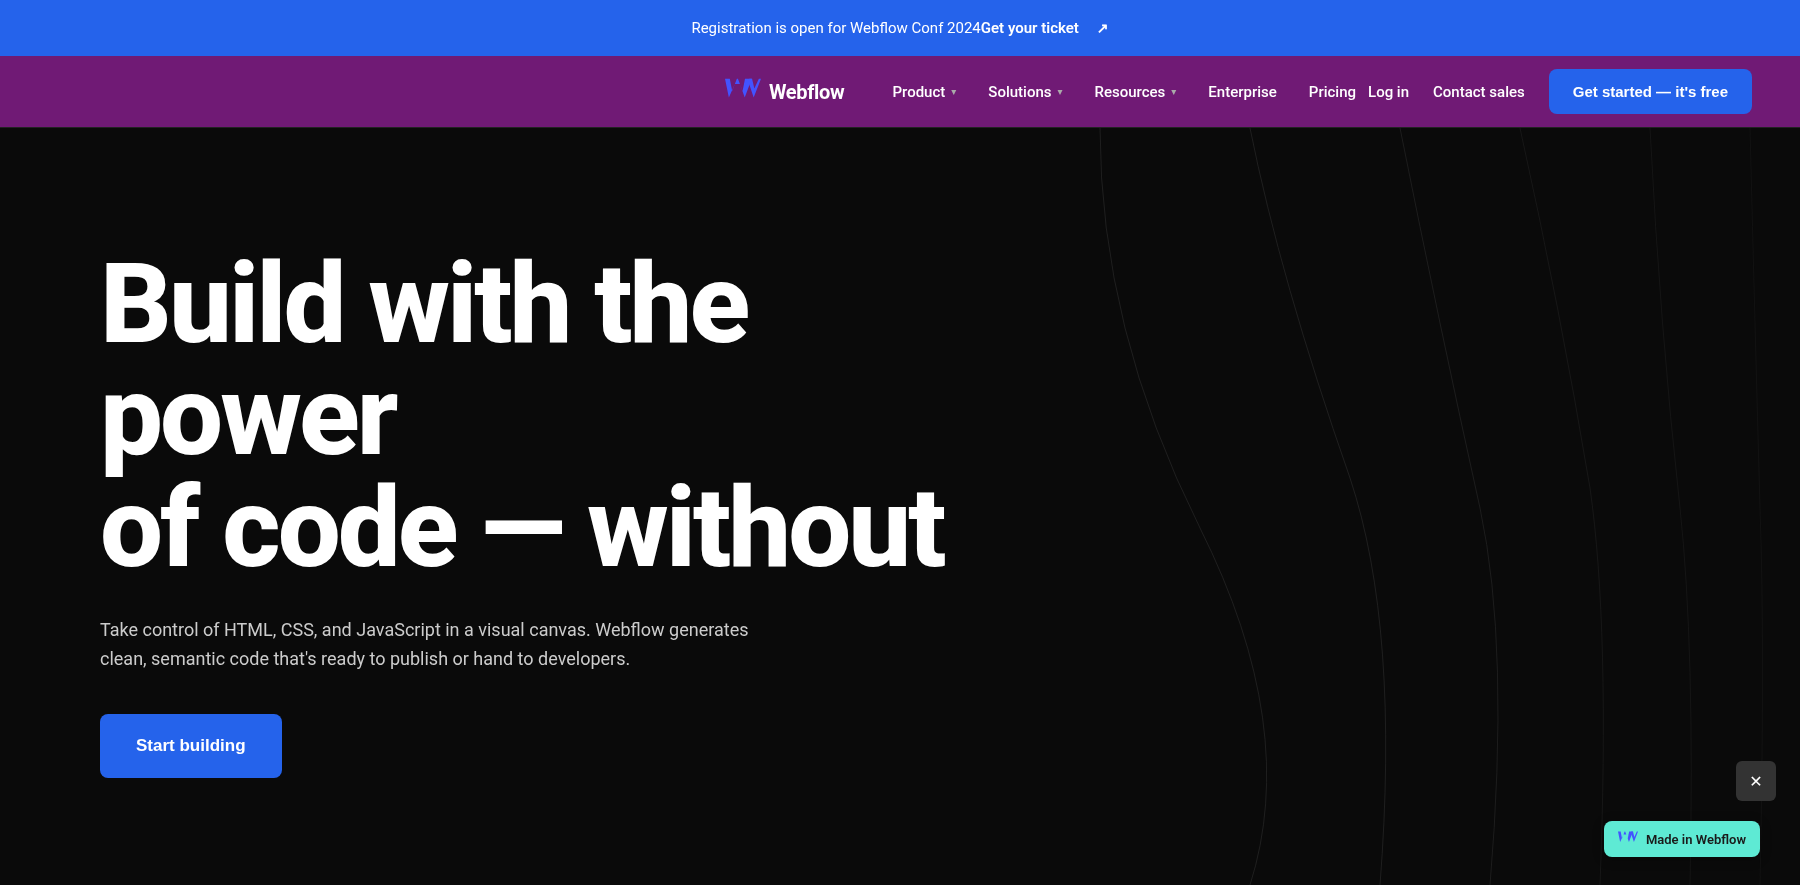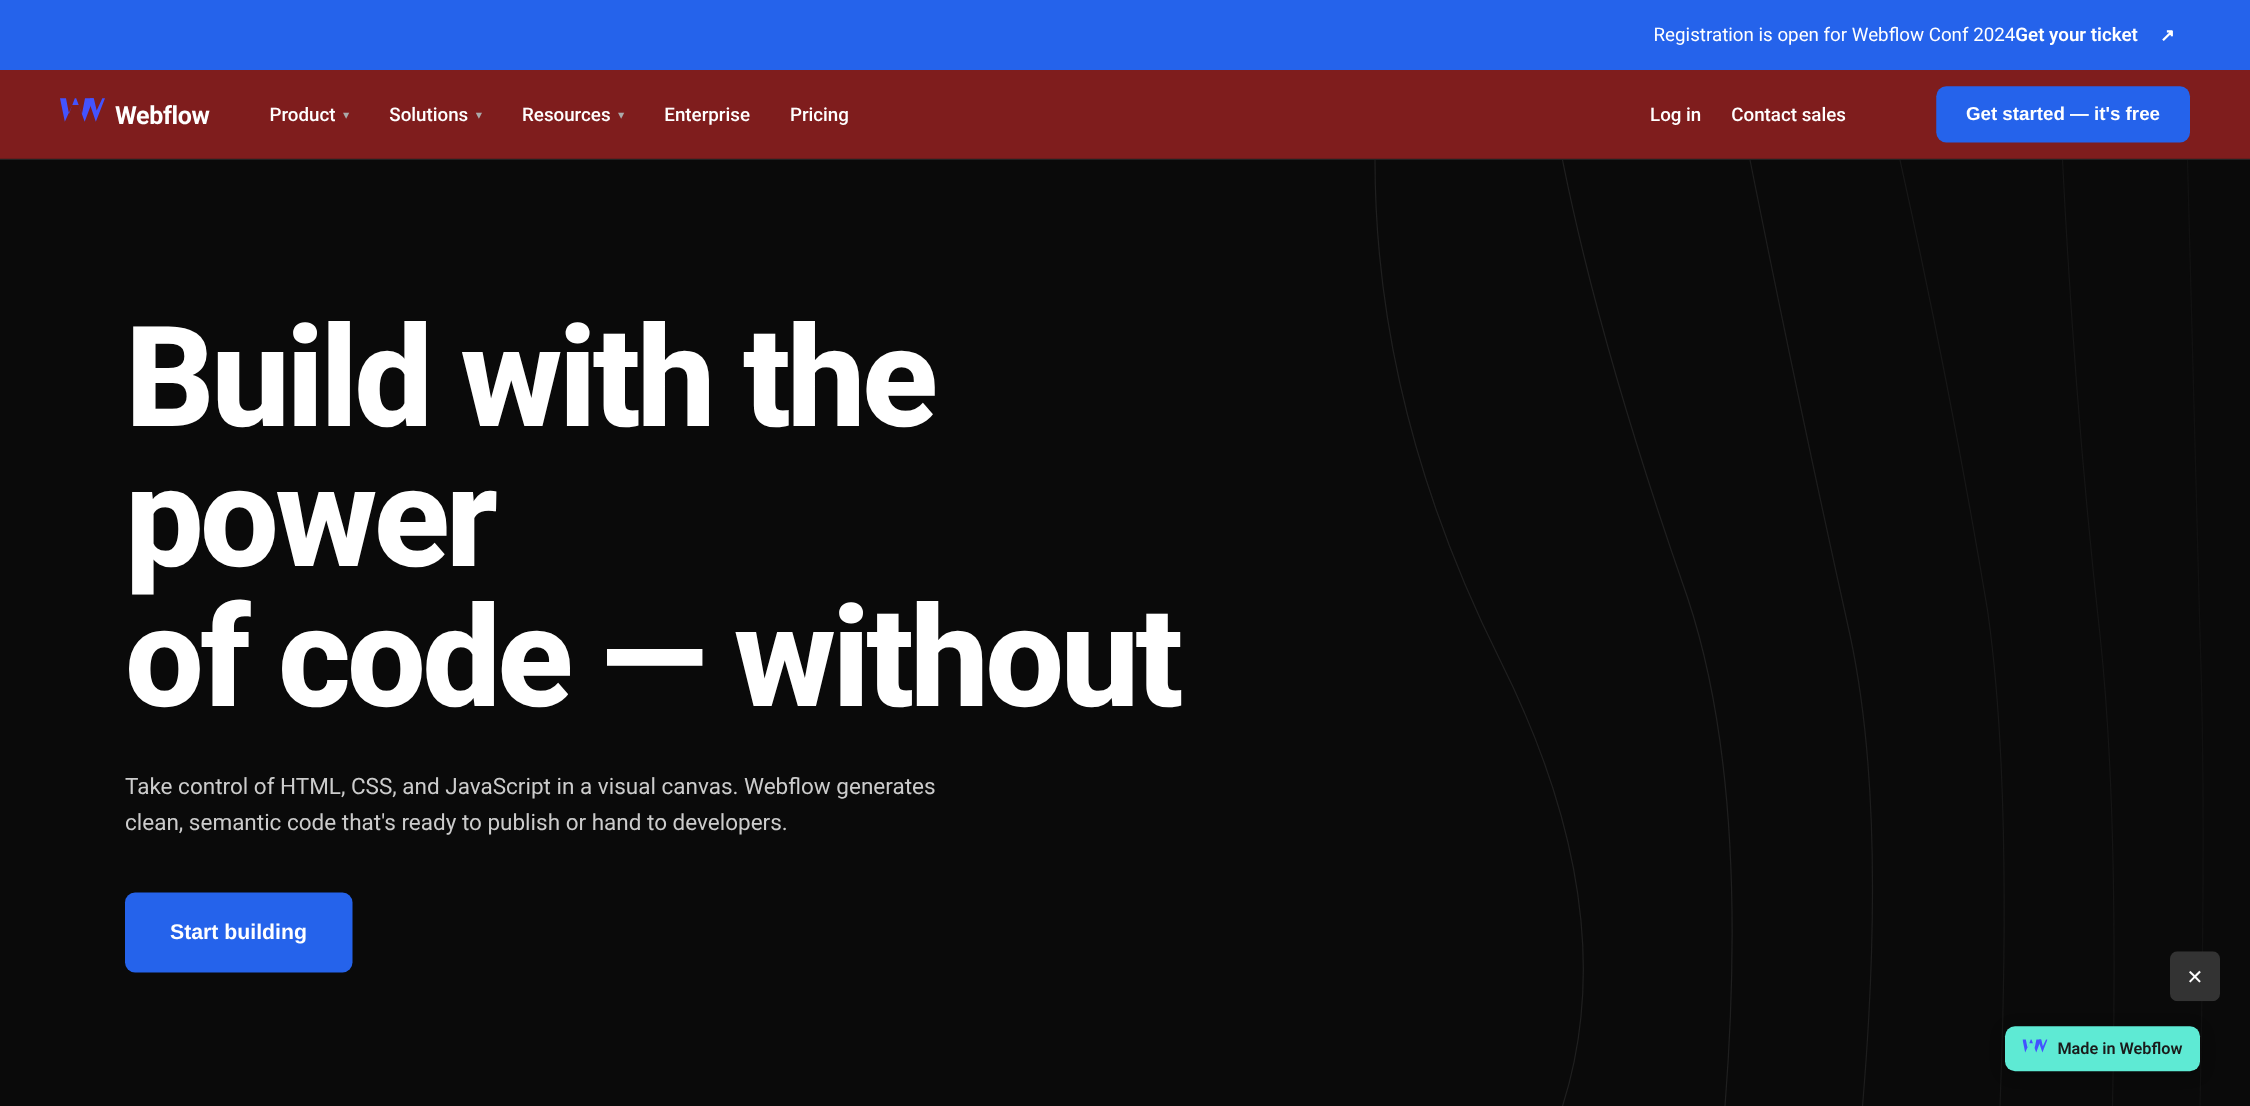--- a/index.html
+++ b/index.html
@@ -15,21 +15,21 @@
       width: 1800px;
       min-height: 885px;
       overflow-x: hidden;
     }
 
     
     .announcement-bar {
       background: #2563eb;
       display: flex;
       align-items: center;
-      justify-content: flex-end;
+      justify-content: center;
       padding: 0 60px;
       height: 56px;
     }
 
     .announcement-text {
       font-size: 15px;
       color: #fff;
       font-weight: 400;
     }
 
@@ -43,25 +43,25 @@
       gap: 18px;
       cursor: pointer;
     }
 
     .announcement-link .arrow {
       font-size: 14px;
     }
 
     
     .navbar {
-      background: #7f1d1d;
+      background: #701a75;
       height: 72px;
       display: flex;
       align-items: center;
-      justify-content: space-between;
+      justify-content: flex-end;
       padding: 0 48px;
       border-bottom: 1px solid #222;
     }
 
     .nav-left {
       display: flex;
       align-items: center;
       gap: 36px;
     }
 
@@ -124,21 +124,20 @@
     .btn-get-started {
       background: #2563eb;
       color: #fff;
       border: none;
       padding: 14px 24px;
       font-size: 15px;
       font-weight: 600;
       border-radius: 8px;
       cursor: pointer;
       white-space: nowrap;
-      margin-left: 48px;
     }
 
     
     .hero {
       background: #0a0a0a;
       min-height: 757px;
       position: relative;
       display: flex;
       align-items: flex-start;
       padding: 80px 100px 60px;

